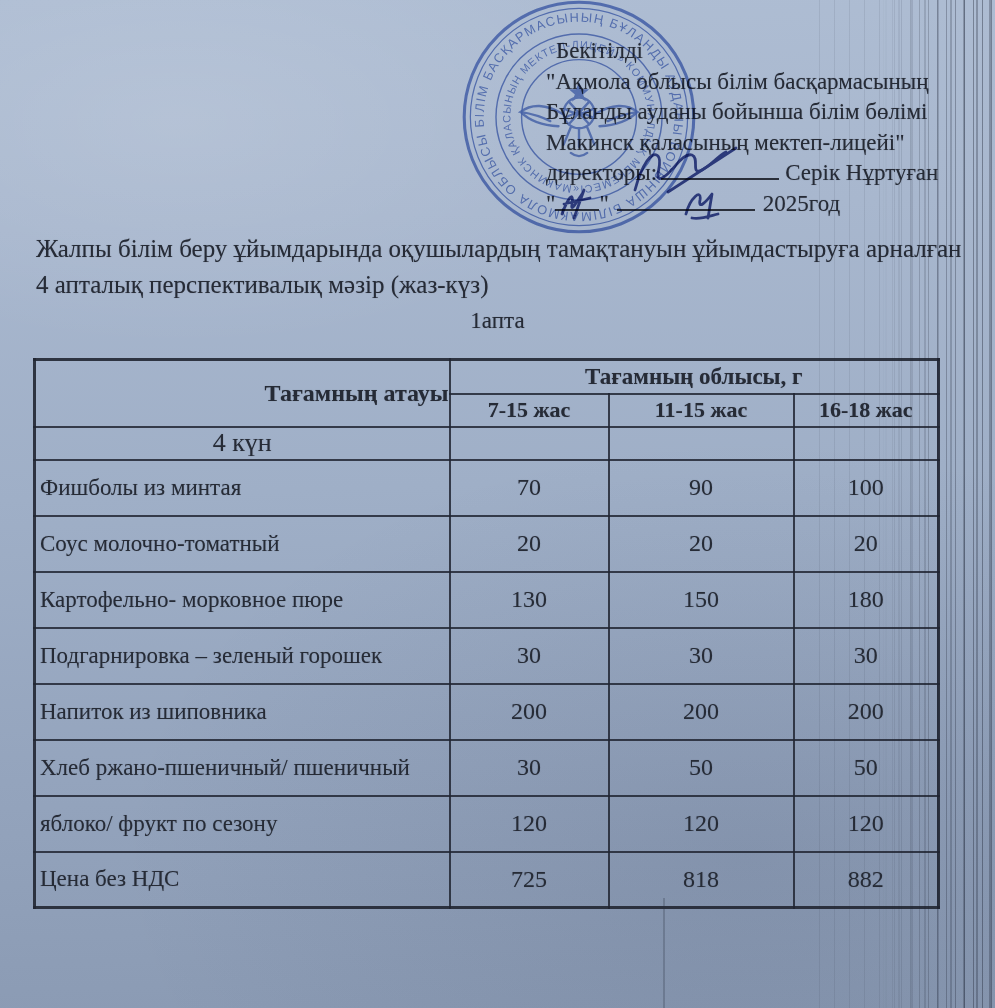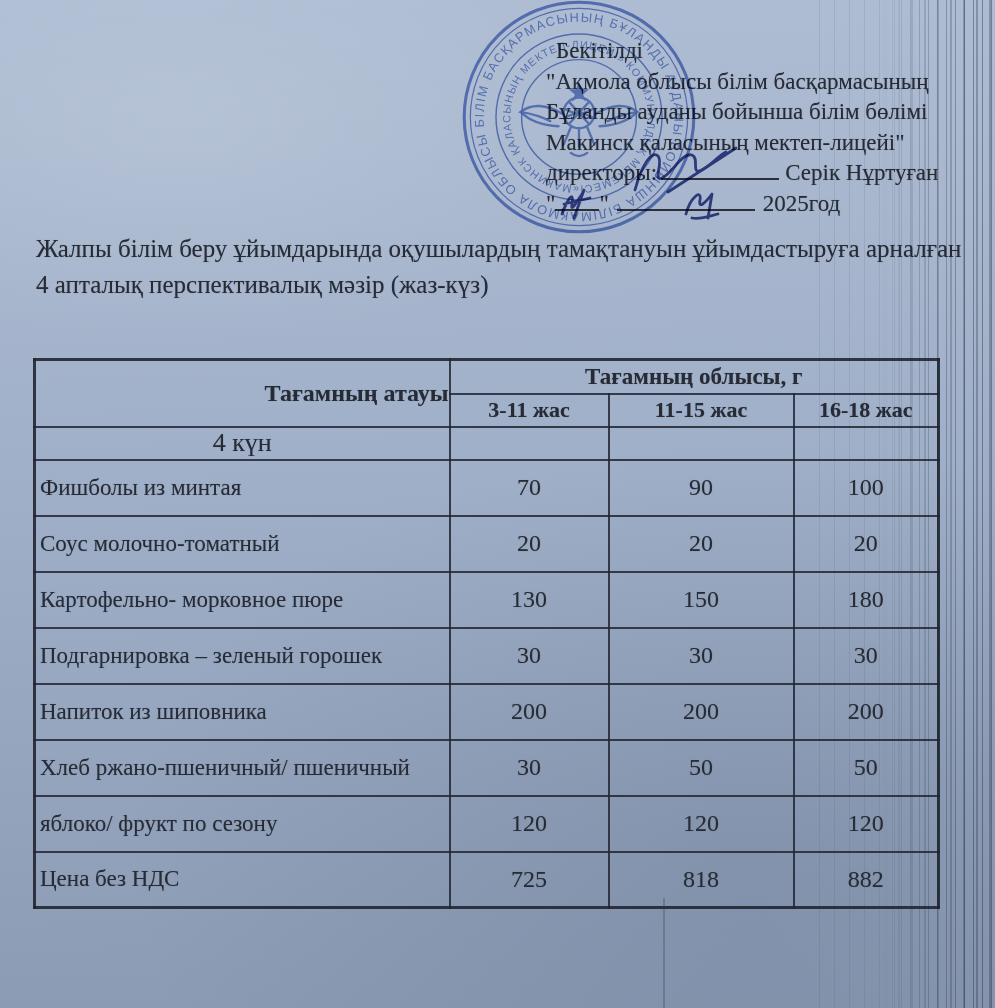--- a/index.html
+++ b/index.html
@@ -112,35 +112,36 @@
   <svg class="ink" viewBox="0 0 430 95">
     <g stroke="#32418e" stroke-width="2.8" fill="none" stroke-linecap="round" stroke-linejoin="round">
       <path d="M 95 50 C 102 24 112 10 118 16 C 124 22 112 42 122 38 C 132 34 142 12 152 15 C 160 18 150 36 162 30 C 170 26 178 16 186 12"></path>
       <path d="M 128 52 L 196 8"></path>
       <path d="M 22 74 C 28 58 34 50 32 64 C 30 74 38 60 42 54 M 34 78 L 44 50 M 24 64 L 50 58"></path>
       <path d="M 146 74 C 150 58 162 48 160 60 C 158 70 166 62 172 54 L 168 78 M 152 78 C 160 80 170 76 178 74"></path>
     </g>
   </svg>
 
   <div class="title txt">Жалпы білім беру ұйымдарында оқушылардың тамақтануын ұйымдастыруға арналған 4 апталық перспективалық мәзір (жаз-күз)</div>
+  <div class="week txt">1апта</div>
 
   <table class="menu">
     <colgroup>
       <col style="width:415px">
         <col style="width:159px">
         <col style="width:185px">
         <col style="width:145px">
     </colgroup>
     <thead>
       <tr class="r1">
         <th rowspan="2" class="name-h">Тағамның атауы</th>
         <th colspan="3" class="out-h">Тағамның облысы, г</th>
       </tr>
       <tr class="r2" id="age-row">
-          <th class="age-h">3-11 жас</th>
+          <th class="age-h">7-15 жас</th>
           <th class="age-h">11-15 жас</th>
           <th class="age-h">16-18 жас</th>
         </tr>
     </thead>
     <tbody id="menu-body">
       <tr class="day-row">
         <td class="day">4 күн</td>
         <td></td>
         <td></td>
         <td></td>

